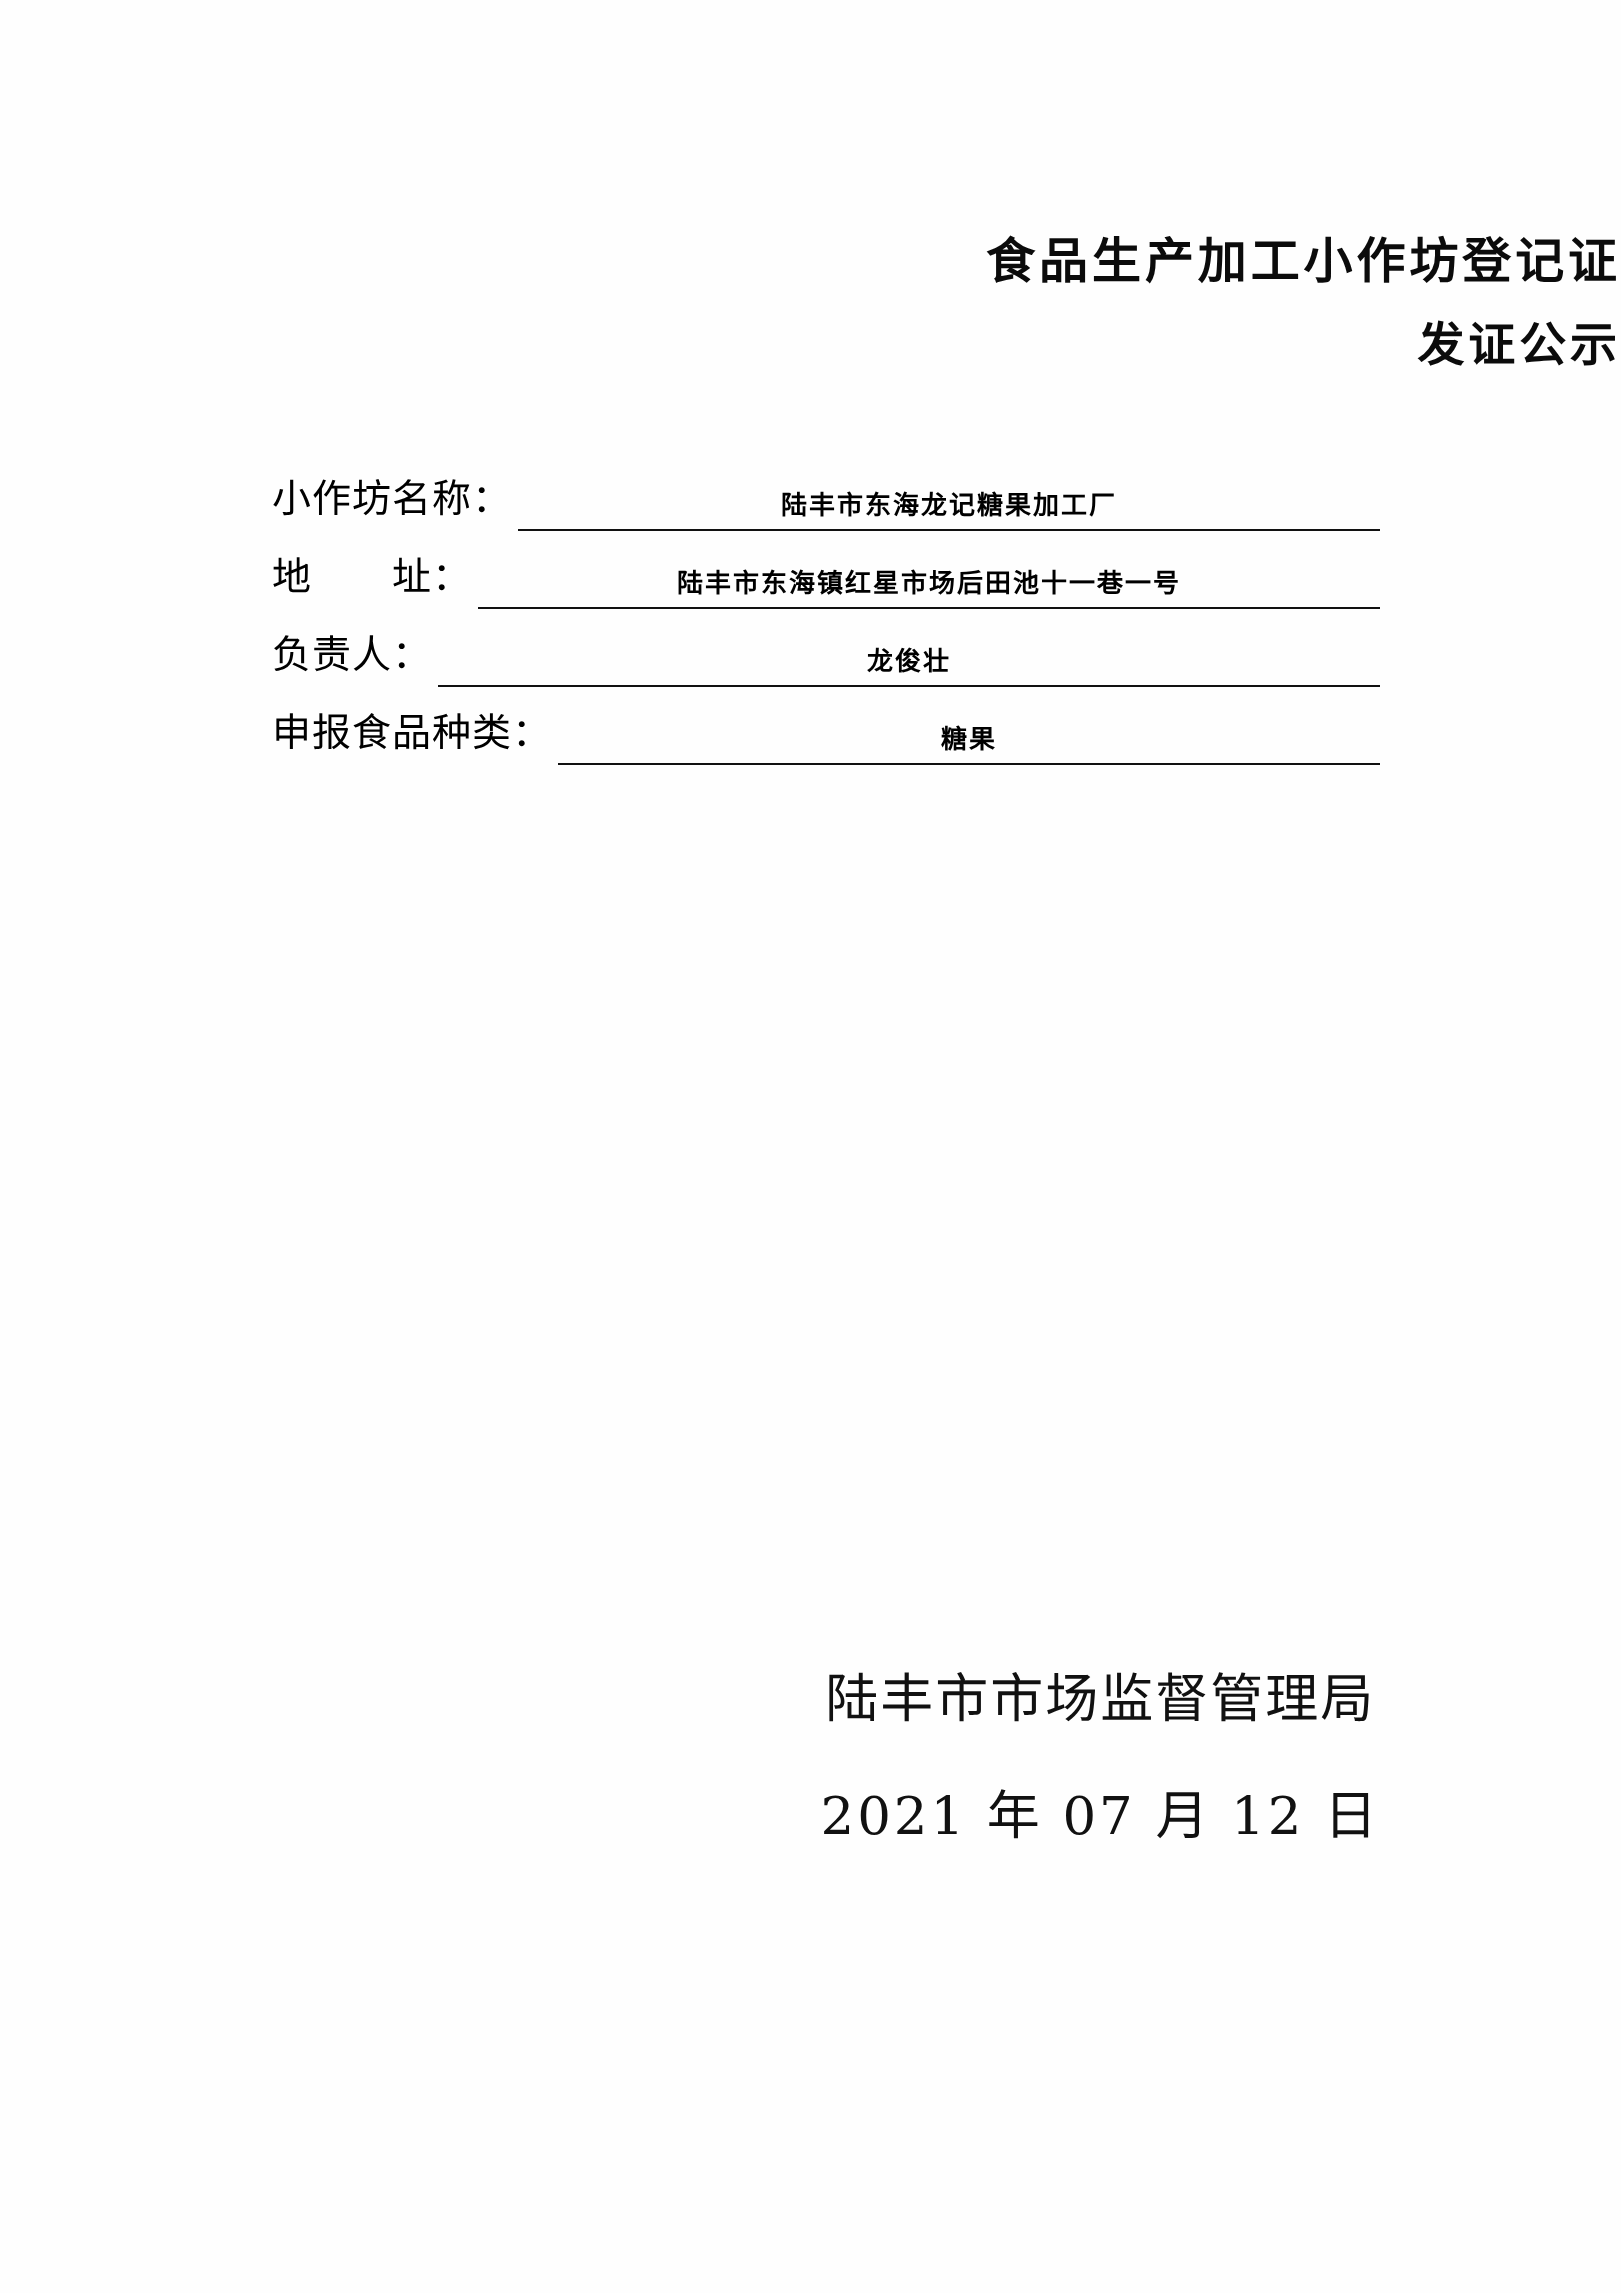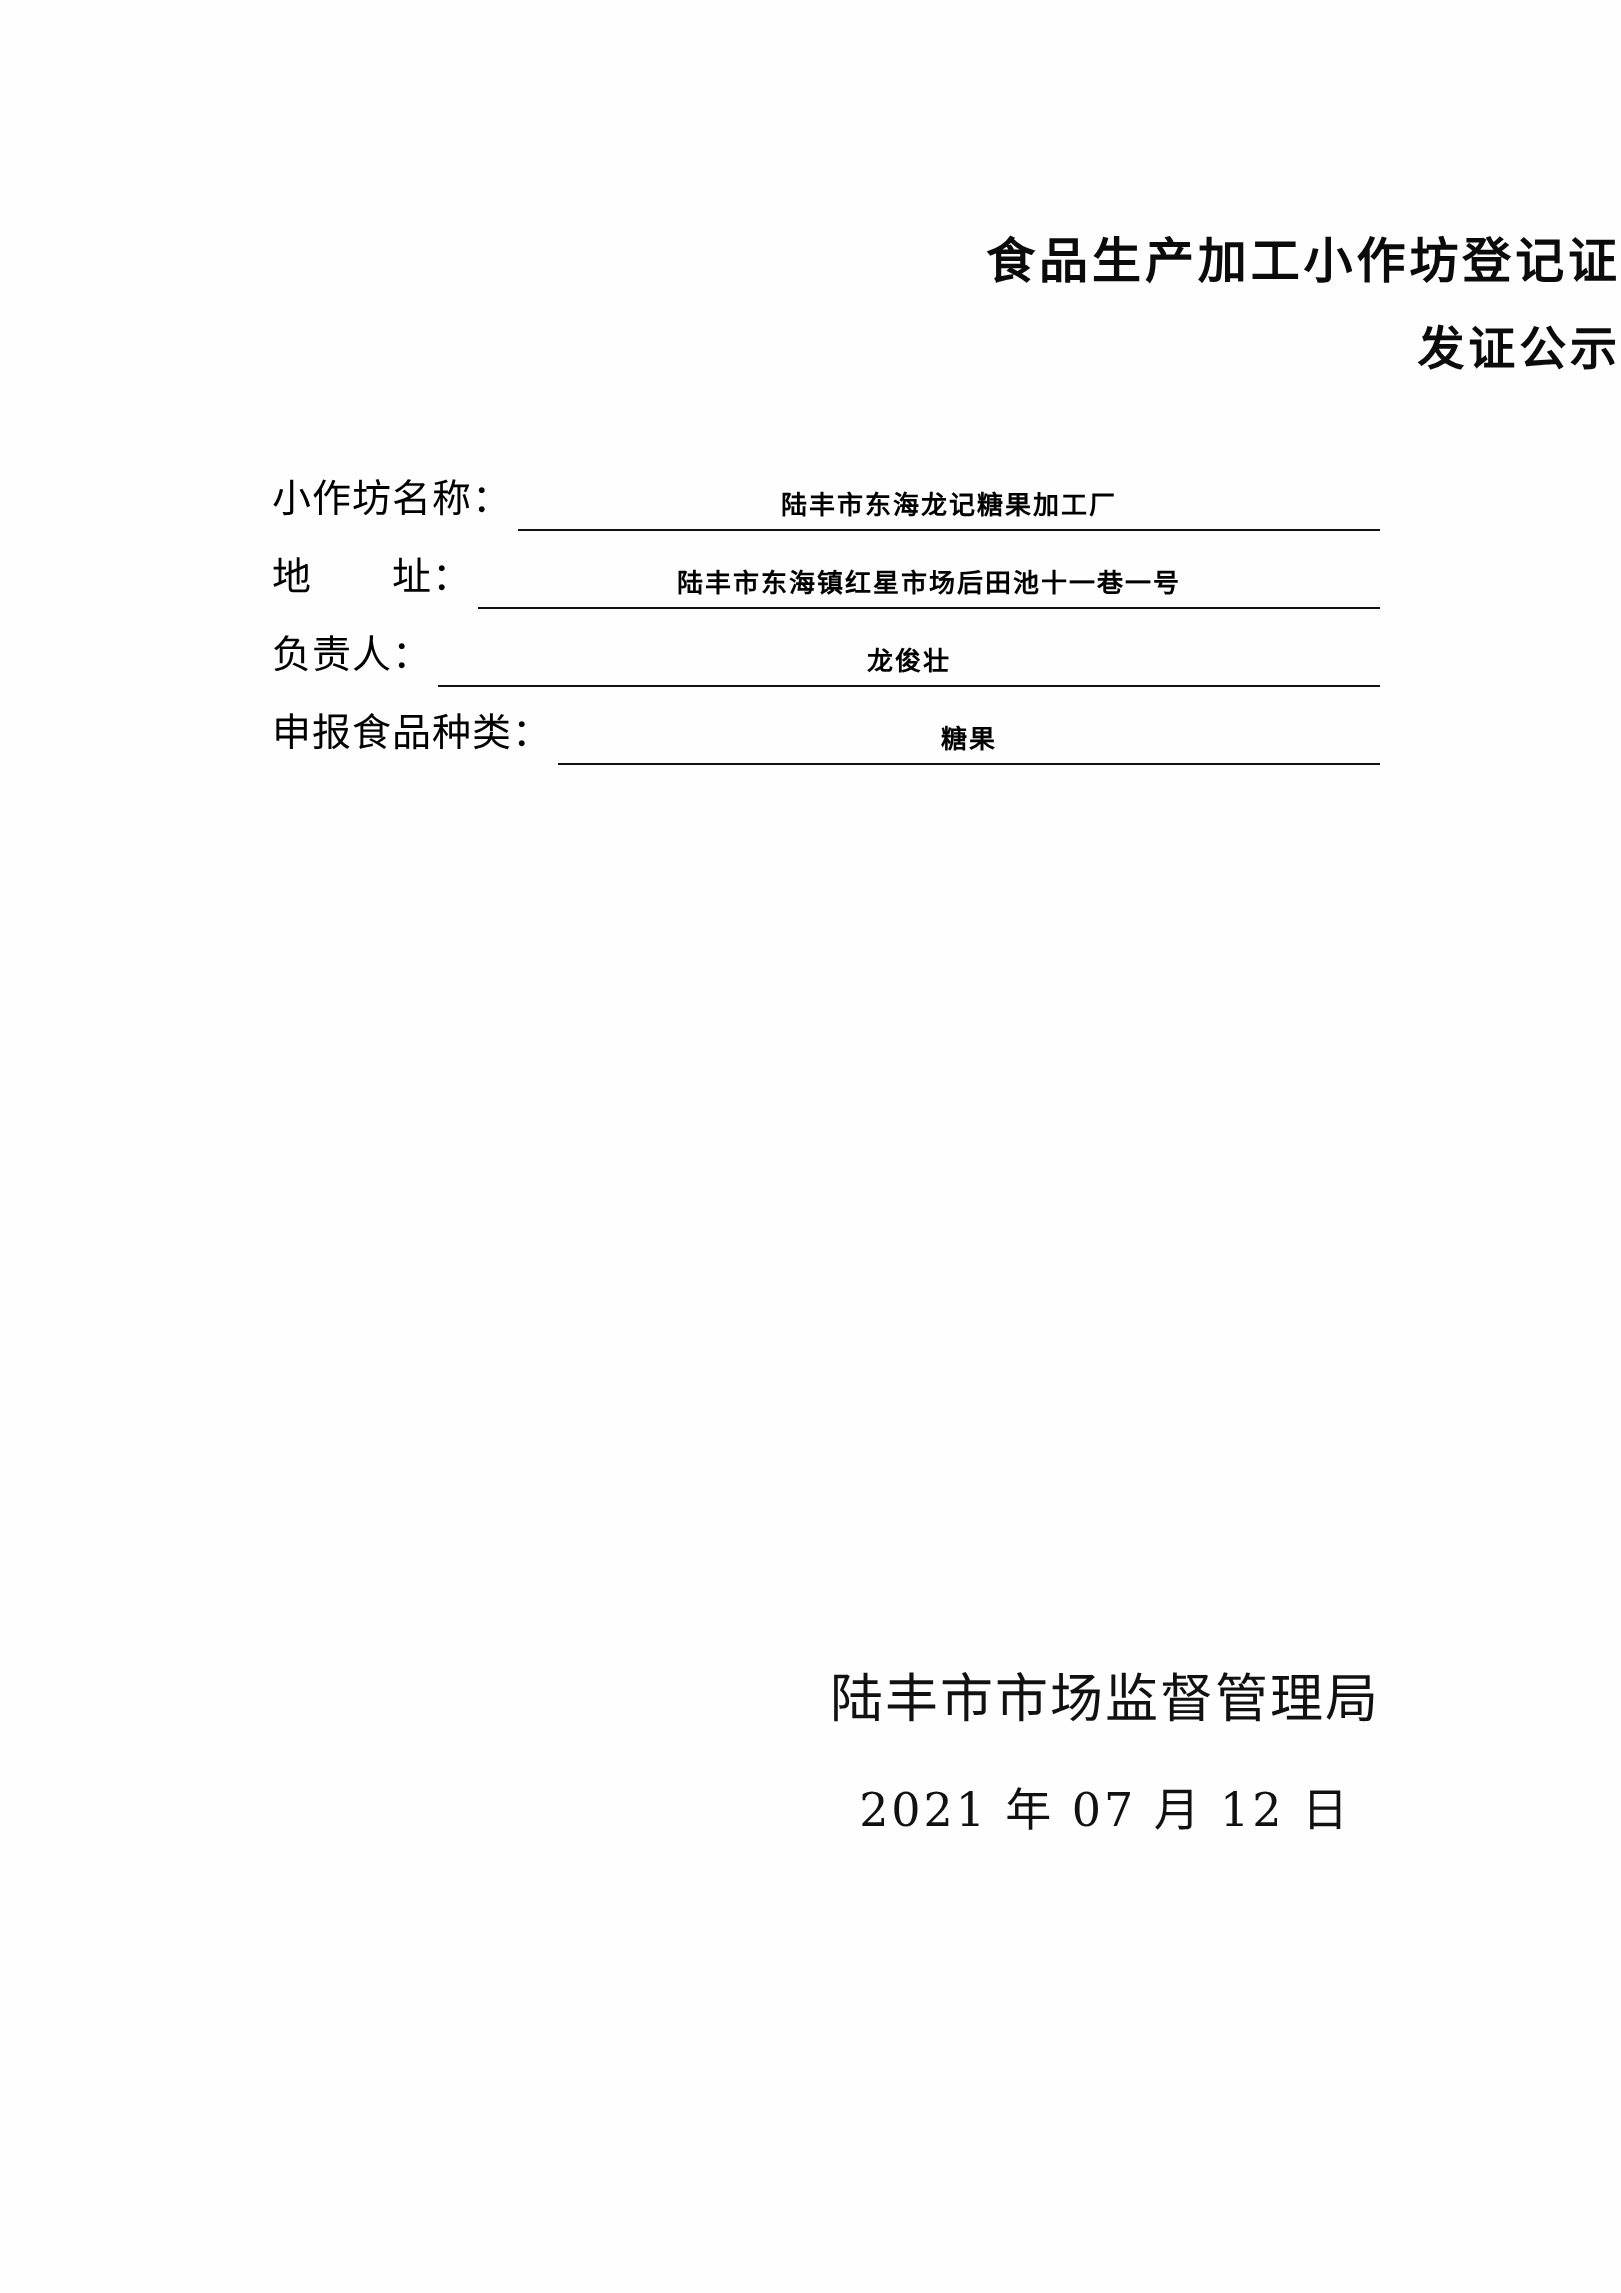--- a/index.html
+++ b/index.html
@@ -39,21 +39,21 @@
   .title-main {
     font-family: "DejaVu Serif", "Liberation Serif", serif;
     font-size: 49px;
     font-weight: 700;
     letter-spacing: 3.9px;
     color: #0b0b0b;
     line-height: 1.15;
     white-space: nowrap;
   }
   .title-sub {
-    font-family: Liberation Sans, sans-serif;
+    font-family: Liberation Mono, monospace;
     font-size: 47px;
     font-weight: 700;
     letter-spacing: 3.9px;
     color: #0b0b0b;
     margin-top: 33px;
     line-height: 1.15;
     white-space: nowrap;
   }
 
   
@@ -132,21 +132,21 @@
     text-align: center;
     font-family: "DejaVu Serif", "Liberation Serif", serif;
     color: #111111;
   }
   .sig-org {
     font-size: 53px;
     letter-spacing: 2px;
     white-space: nowrap;
   }
   .sig-date {
-    font-size: 46px;
+    font-size: 53px;
     letter-spacing: 2.9px;
     margin-top: 41px;
     white-space: nowrap;
   }
 </style>
 </head>
 <body>
 
 <div class="page">
   <div class="doc-body">

